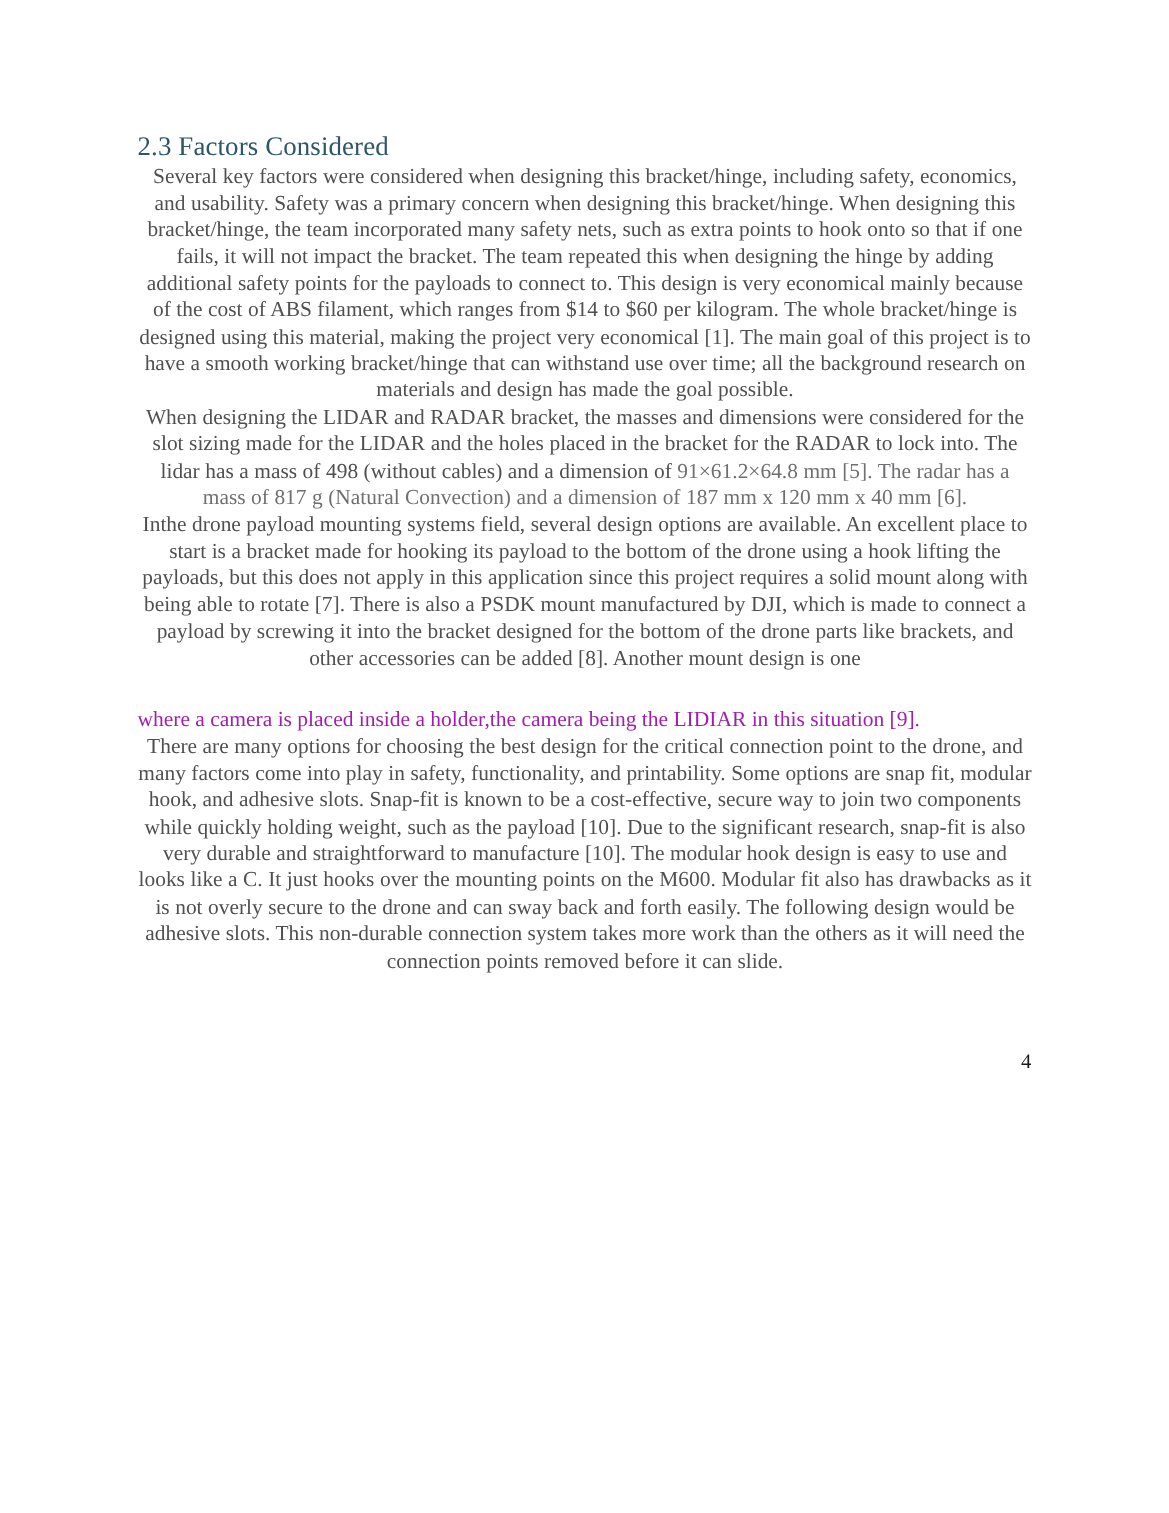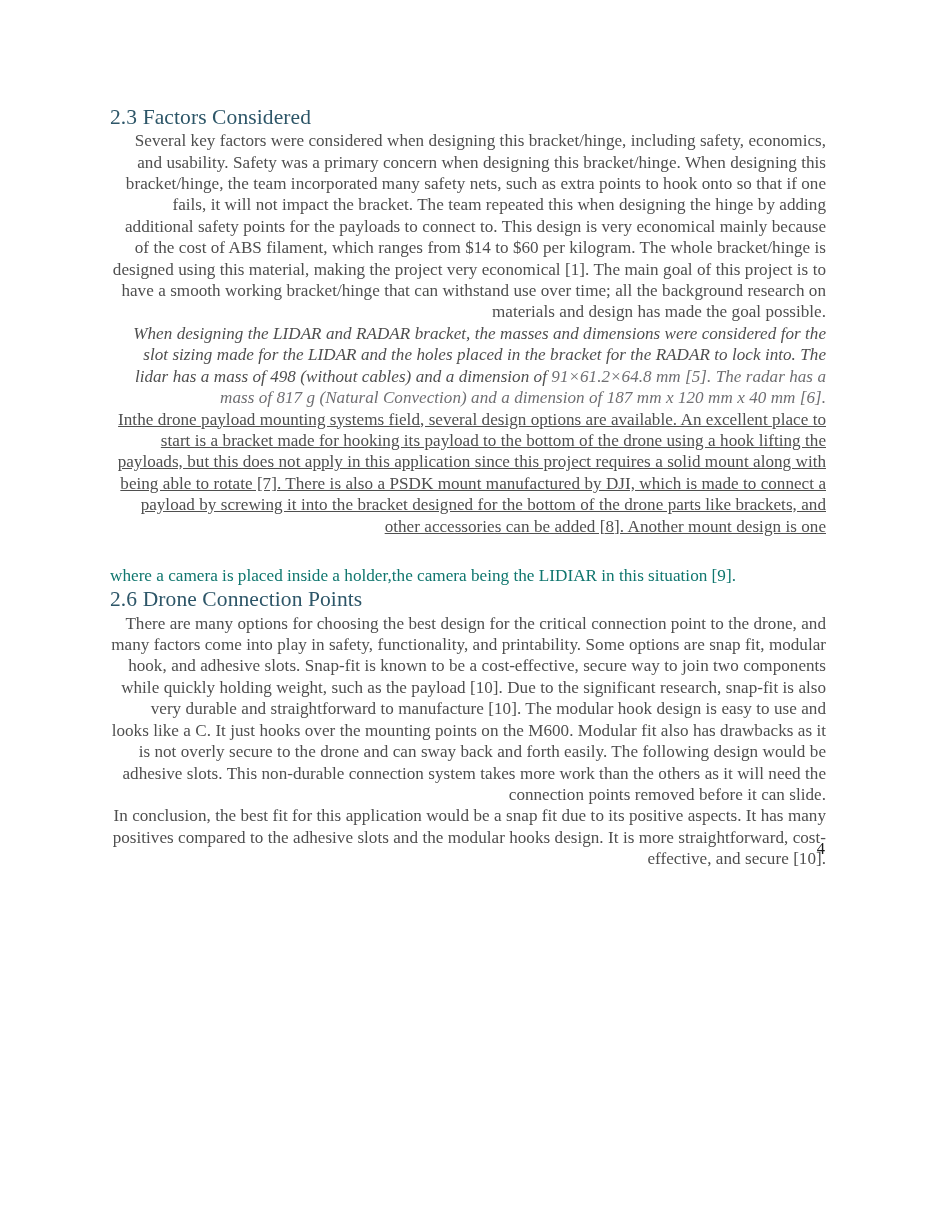--- a/index.html
+++ b/index.html
@@ -39,55 +39,53 @@
     line-height: 1.22;
     letter-spacing: 0.1px;
   }
 
   p.body-text {
     margin: 0;
     padding: 0;
     font-size: 17.1px;
     line-height: 21.4px;
     color: #4f4f4f;
-    text-align: right;
+    text-align: center;
     letter-spacing: 0.02px;
     word-spacing: 0.1px;
   }
 
   
   .sec23-heading { margin-bottom: 3px; }
   .sec23-body { color: #56565a; line-height: 21.4px; }
 
   
   .sec24-heading { margin-top: 34px; margin-bottom: 5px; }
   .sec24-body {
     color: #141414;
     line-height: 28.2px;
     font-size: 17.4px;
-    font-style: italic;
   }
   .dim-light { color: #6f6f72; }
 
   
   .sec25-heading { margin-top: 7px; margin-bottom: 3px; }
   .sec25-body {
     color: #171717;
     line-height: 21.5px;
     font-size: 17.2px;
-    text-decoration: underline;
   }
 
   .orphan-line {
     margin: 0;
     padding: 0;
     margin-top: 28px;
     font-size: 17.2px;
     line-height: 21.5px;
-    color: #0f766e;
+    color: #a21caf;
   }
 
   
   .sec26-heading { margin-top: 17px; margin-bottom: 5px; }
   .sec26-body {
     color: #171717;
     line-height: 21.5px;
     font-size: 17.2px;
   }
   .sec26-body2 {
@@ -113,20 +111,18 @@
   <div class="content">
 
     <h2 class="section-heading sec23-heading">2.3 Factors Considered</h2>
     <p class="body-text sec23-body">Several key factors were considered when designing this bracket/hinge, including safety, economics, and usability. Safety was a primary concern when designing this bracket/hinge. When designing this bracket/hinge, the team incorporated many safety nets, such as extra points to hook onto so that if one fails, it will not impact the bracket. The team repeated this when designing the hinge by adding additional safety points for the payloads to connect to. This design is very economical mainly because of the cost of ABS filament, which ranges from $14 to $60 per kilogram. The whole bracket/hinge is designed using this material, making the project very economical [1]. The main goal of this project is to have a smooth working bracket/hinge that can withstand use over time; all the background research on materials and design has made the goal possible.</p>
 
     <p class="body-text sec24-body"><span>When designing the LIDAR and RADAR bracket, the masses and dimensions were considered for the slot sizing made for the LIDAR and the holes placed in the bracket for the RADAR to lock into. The lidar has a mass of 498 (without cables) and a dimension of </span><span class="dim-light">91×61.2×64.8 mm [5]. The radar has a mass of 817 g (Natural Convection) and a dimension of 187 mm x 120 mm x 40 mm [6].</span></p>
 
     <p class="body-text sec25-body">Inthe drone payload mounting systems field, several design options are available. An excellent place to start is a bracket made for hooking its payload to the bottom of the drone using a hook lifting the payloads, but this does not apply in this application since this project requires a solid mount along with being able to rotate [7]. There is also a PSDK mount manufactured by DJI, which is made to connect a payload by screwing it into the bracket designed for the bottom of the drone parts like brackets, and other accessories can be added [8]. Another mount design is one</p>
     <p class="orphan-line">where a camera is placed inside a holder,the camera being the LIDIAR in this situation [9].</p>
 
-    <h2 class="section-heading sec26-heading">2.6 Drone Connection Points</h2>
     <p class="body-text sec26-body">There are many options for choosing the best design for the critical connection point to the drone, and many factors come into play in safety, functionality, and printability. Some options are snap fit, modular hook, and adhesive slots. Snap-fit is known to be a cost-effective, secure way to join two components while quickly holding weight, such as the payload [10]. Due to the significant research, snap-fit is also very durable and straightforward to manufacture [10]. The modular hook design is easy to use and looks like a C. It just hooks over the mounting points on the M600. Modular fit also has drawbacks as it is not overly secure to the drone and can sway back and forth easily. The following design would be adhesive slots. This non-durable connection system takes more work than the others as it will need the connection points removed before it can slide.</p>
-    <p class="body-text sec26-body2">In conclusion, the best fit for this application would be a snap fit due to its positive aspects. It has many positives compared to the adhesive slots and the modular hooks design. It is more straightforward, cost-effective, and secure [10].</p>
 
   </div>
 
   <div class="page-number">4</div>
 </div>
 
 </body></html>

